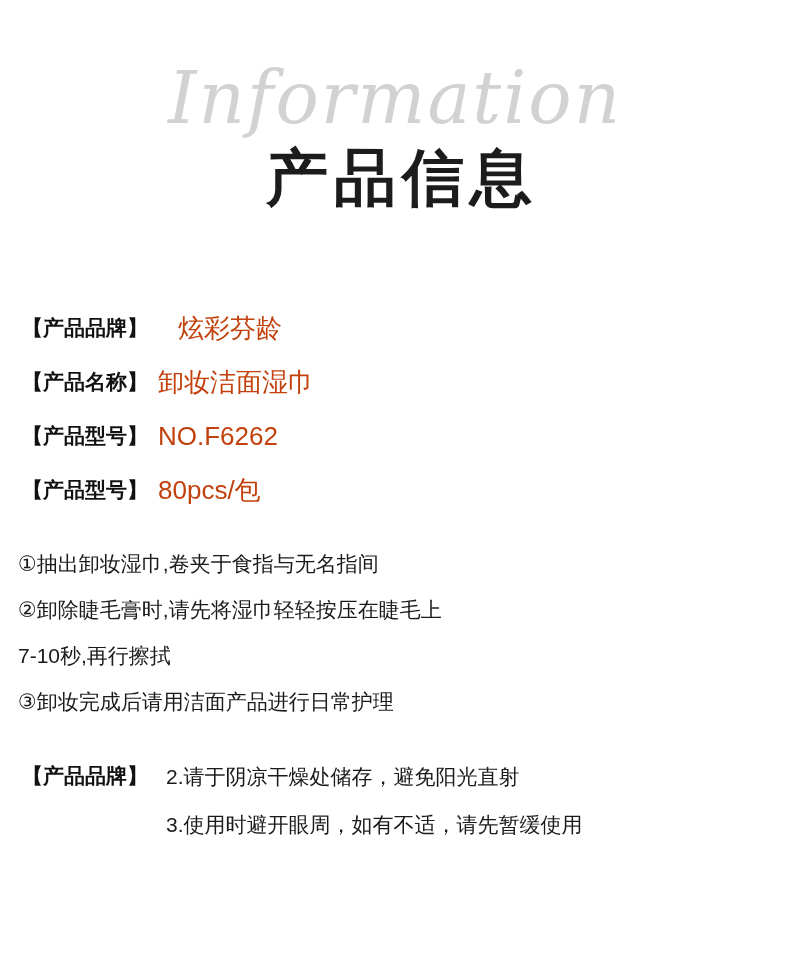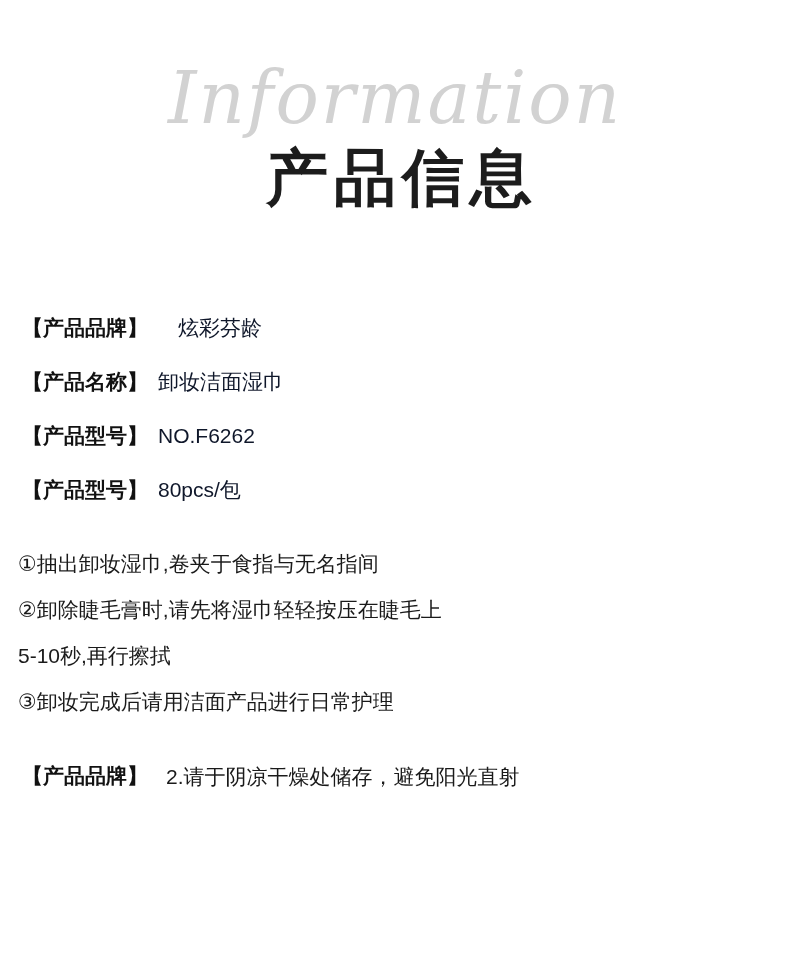--- a/index.html
+++ b/index.html
@@ -88,22 +88,22 @@
     font-size: 21px;
     font-weight: bold;
     color: #111111;
     letter-spacing: 0px;
     line-height: 46px;
     white-space: nowrap;
   }
 
   .value {
     flex: 1 1 auto;
-    font-size: 21px;
-    color: #0f172a;
+    font-size: 26px;
+    color: #c2410c;
     line-height: 46px;
     padding-left: 10px;
   }
 
   .value.indent-sm {
     padding-left: 30px;
   }
 
   .multiline {
     flex: 1 1 auto;
@@ -154,26 +154,27 @@
 
     <div class="row">
       <div class="label">【产品型号】</div>
       <div class="value">80pcs/包</div>
     </div>
 
     <div class="row group-gap">
       <div class="multiline">
         <div class="line">①抽出卸妆湿巾,卷夹于食指与无名指间</div>
         <div class="line">②卸除睫毛膏时,请先将湿巾轻轻按压在睫毛上</div>
-        <div class="line cont">5-10秒,再行擦拭</div>
+        <div class="line cont">7-10秒,再行擦拭</div>
         <div class="line">③卸妆完成后请用洁面产品进行日常护理</div>
       </div>
     </div>
 
     <div class="row group-gap notes">
       <div class="label">【产品品牌】</div>
       <div class="multiline">
         <div class="line">2.请于阴凉干燥处储存，避免阳光直射</div>
+        <div class="line">3.使用时避开眼周，如有不适，请先暂缓使用</div>
       </div>
     </div>
 
   </div>
 </div>
 
 </body></html>

